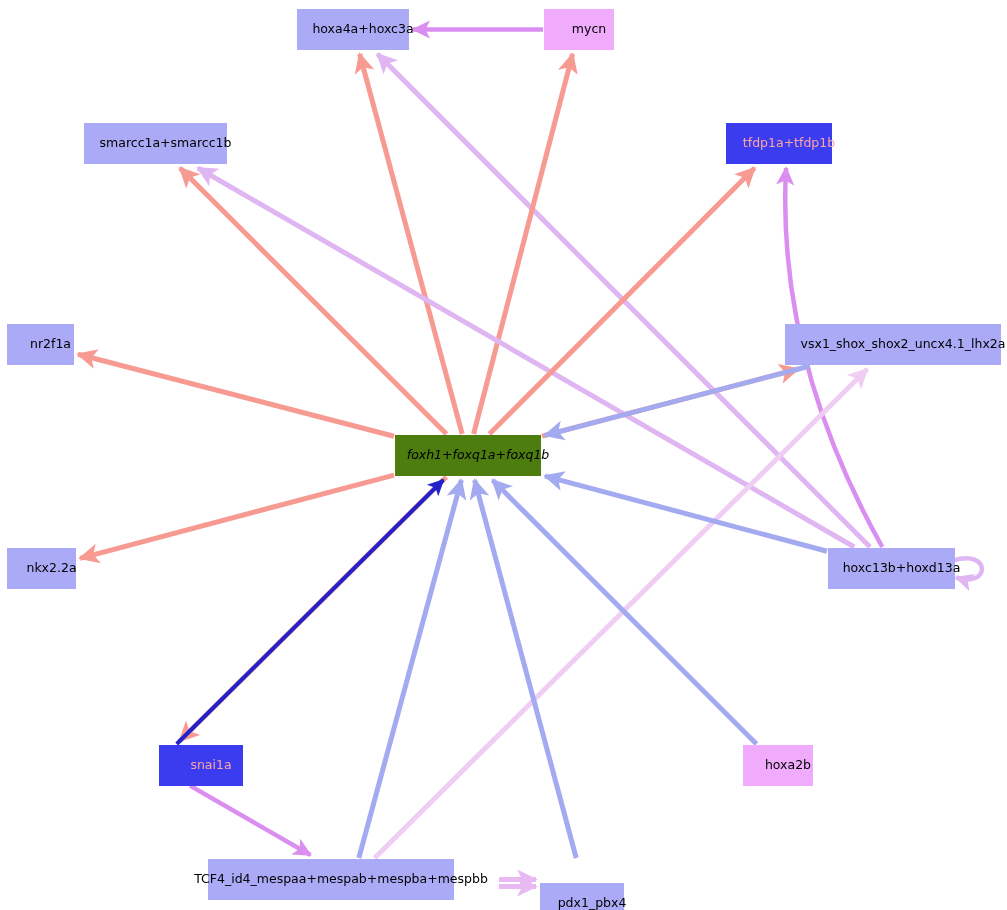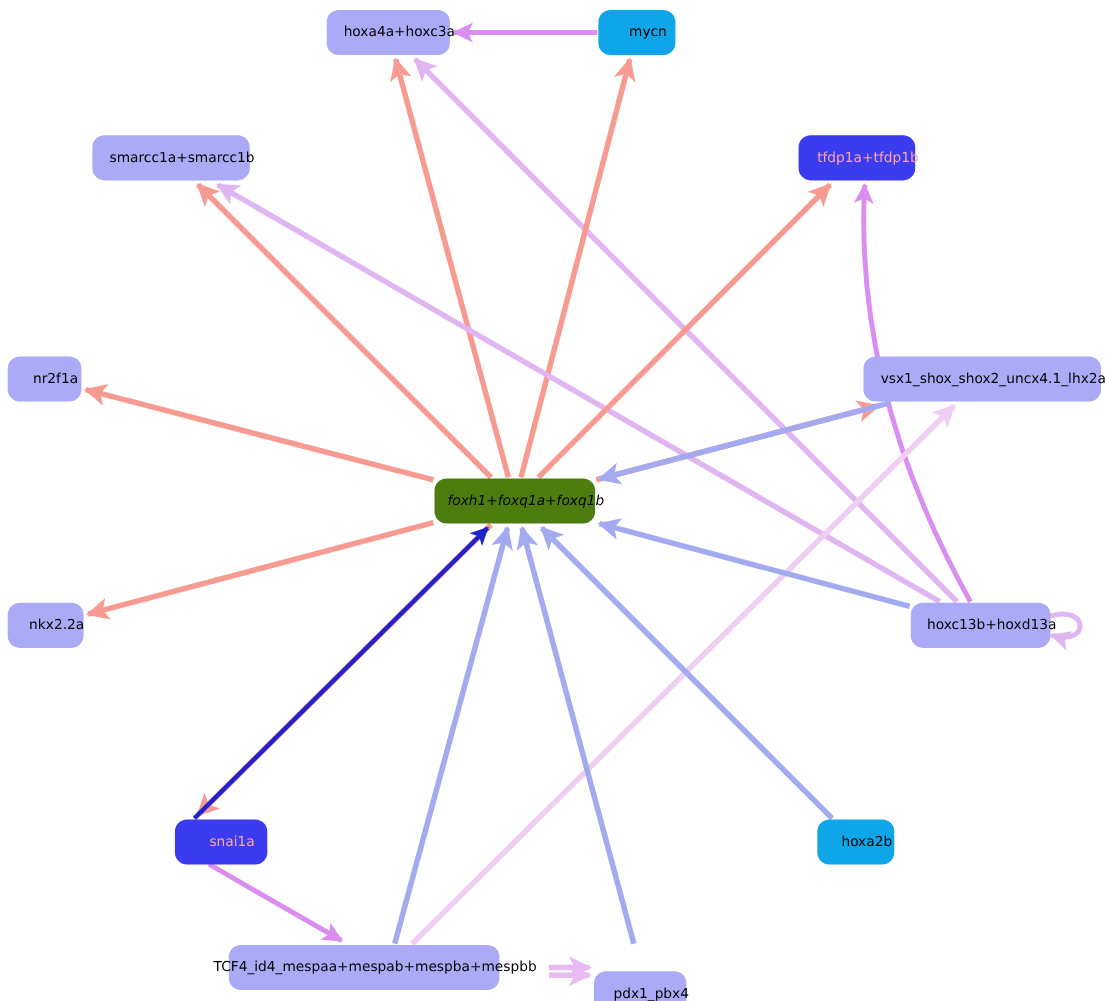--- a/index.html
+++ b/index.html
@@ -1,25 +1,25 @@
 <!DOCTYPE html>
 <html><head>
 <meta charset="utf-8">
 <style>
   html,body{margin:0;padding:0;background:#ffffff;}
   body{width:1007px;height:910px;overflow:hidden;
        font-family:"DejaVu Sans","Liberation Sans",sans-serif;}
   #graph{position:relative;width:1007px;height:910px;}
   svg#edges{position:absolute;left:0;top:0;width:1007px;height:910px;}
   .node{position:absolute;display:flex;align-items:center;justify-content:center;
-        border-radius:11px;box-sizing:border-box;
+        border-radius:0;box-sizing:border-box;
         font-size:12.5px;line-height:1;white-space:nowrap;
         color:#000000;letter-spacing:0px;padding-left:20px;}
   .n-lavender{background:#aaaaf7;}
-  .n-lavender2{background:#0ea5e9;}
+  .n-lavender2{background:#f0abfc;}
   .n-blue{background:#3b3bf0;color:#fca5a5;}
   .n-salmon{background:#4d7c0f;font-style:italic;}
   .node span{pointer-events:none;}
 </style>
 </head>
 <body>
 
 <div id="graph">
 
   <svg id="edges" viewBox="0 0 1007 910" preserveAspectRatio="none">

